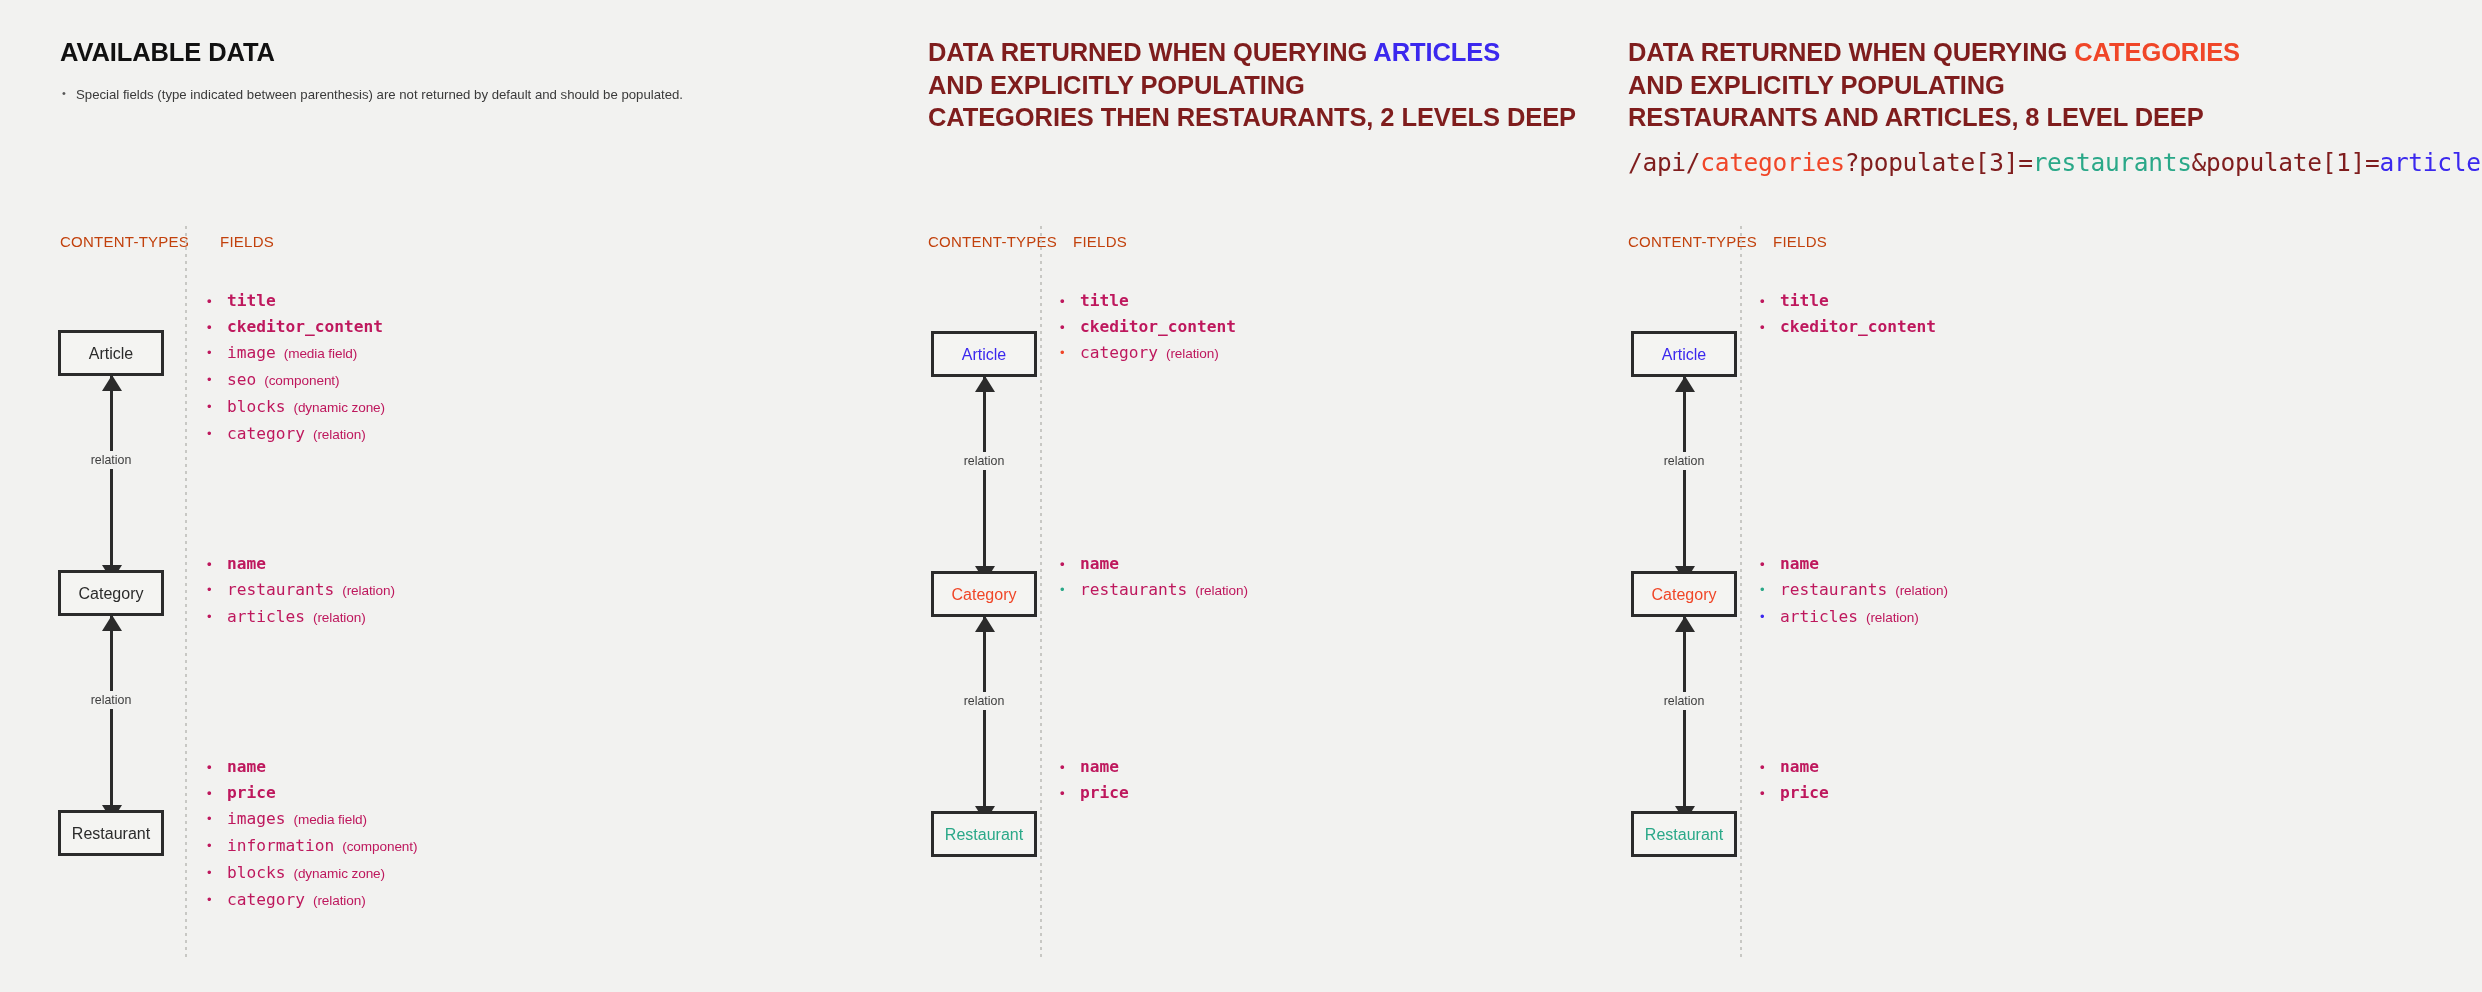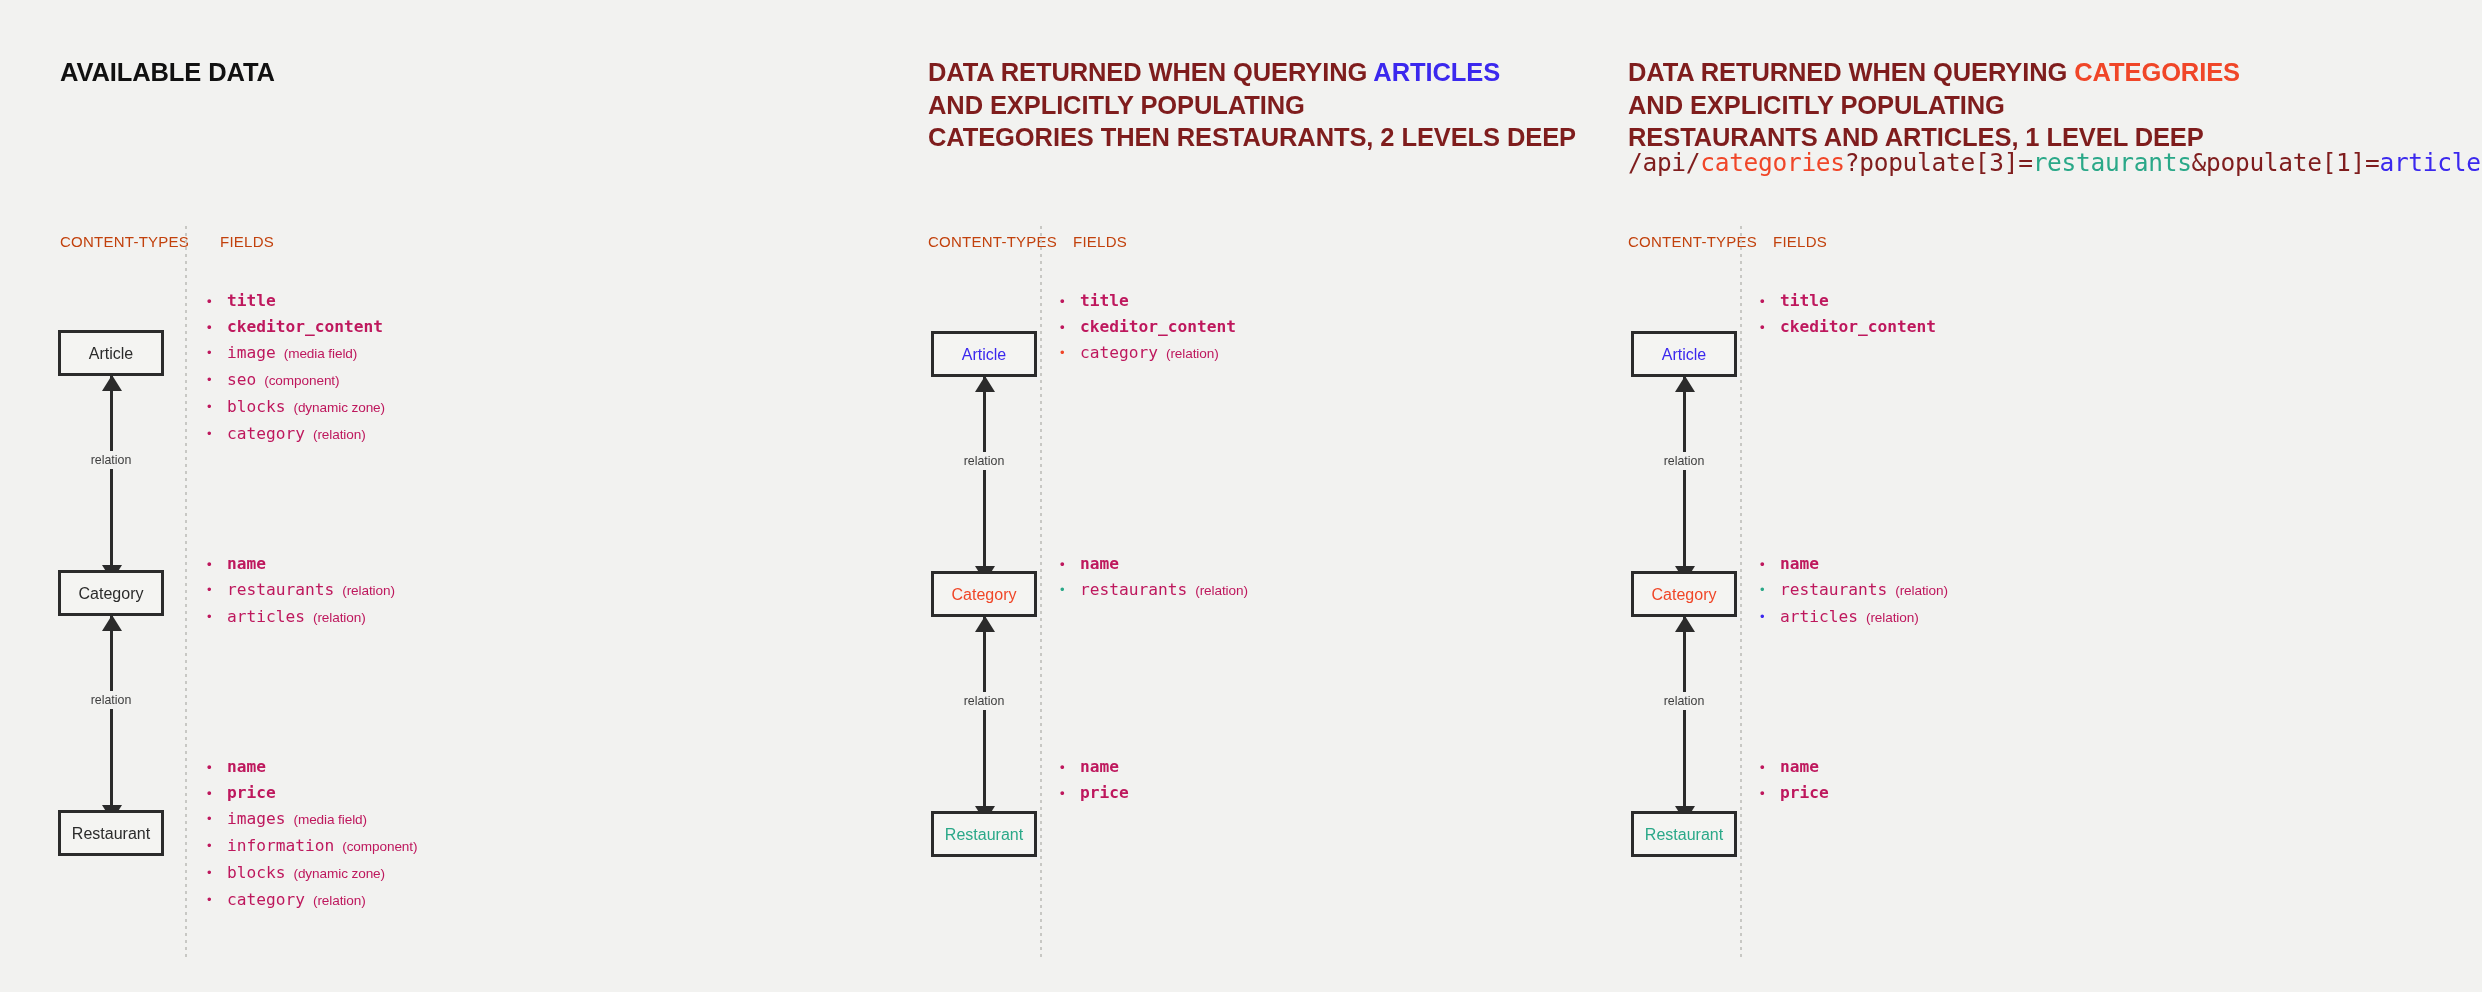--- a/index.html
+++ b/index.html
@@ -25,21 +25,20 @@
   .panel-1 { left: 0;    width: 855px; }
   .panel-2 { left: 855px; width: 760px; }
   .panel-3 { left: 1555px; width: 867px; }
 
   
   .headblock {
     position: absolute;
     left: 60px;
     top: 36px;
     width: 800px;
-    margin-top: 20px;
   }
   .panel-2 .headblock, .panel-3 .headblock { left: 73px; }
 
   .h-title {
     font-size: 25.5px;
     font-weight: bold;
     letter-spacing: -0.1px;
     line-height: 32.5px;
     margin: 0;
     color: #111111;
@@ -195,20 +194,23 @@
   .c-dark  { color: #7f1d1d; }
 </style>
 </head>
 <body>
 
 <section class="panel panel-1">
 
   <div class="headblock">
     <h1 class="h-title">AVAILABLE DATA</h1>
     <ul class="subnote">
+      <li>
+        <span>Special fields (type indicated between parenthesis) are not returned by default and should be populated.</span>
+      </li>
     </ul>
   </div>
 
   <div class="collabel ct" style="left:60px;">CONTENT-TYPES</div>
   <div class="collabel fl" style="left:220px;">FIELDS</div>
   <div class="divider" style="left:185px;"></div>
 
   <div class="diagram" style="left:0px;">
     <div class="ctbox" style="left:58px; top:330px; width:106px;">
       <span>Article</span>
@@ -296,21 +298,21 @@
       <li class="bold c-dark"><span>price</span></li>
     </ul>
 </section>
 
 <section class="panel panel-3">
 
   <div class="headblock">
     <h2 class="h-title">
         <div><span class="c-dark">DATA RETURNED WHEN QUERYING </span><span class="c-red">CATEGORIES</span></div>
         <div><span class="c-dark">AND EXPLICITLY POPULATING</span></div>
-        <div><span class="c-dark">RESTAURANTS AND ARTICLES, 1 LEVEL DEEP</span></div>
+        <div><span class="c-dark">RESTAURANTS AND ARTICLES, 8 LEVEL DEEP</span></div>
       </h2>
   </div>
   <div class="apipath"><span class="c-dark">/api/</span><span class="c-red">categories</span><span class="c-dark">?populate[3]=</span><span class="c-teal">restaurants</span><span class="c-dark">&amp;populate[1]=</span><span class="c-blue">articles</span></div>
 
   <div class="collabel ct" style="left:73px;">CONTENT-TYPES</div>
   <div class="collabel fl" style="left:218px;">FIELDS</div>
   <div class="divider" style="left:185px;"></div>
 
   <div class="diagram" style="left:0px;">
     <div class="ctbox" style="left:76px; top:331px; width:106px;">

